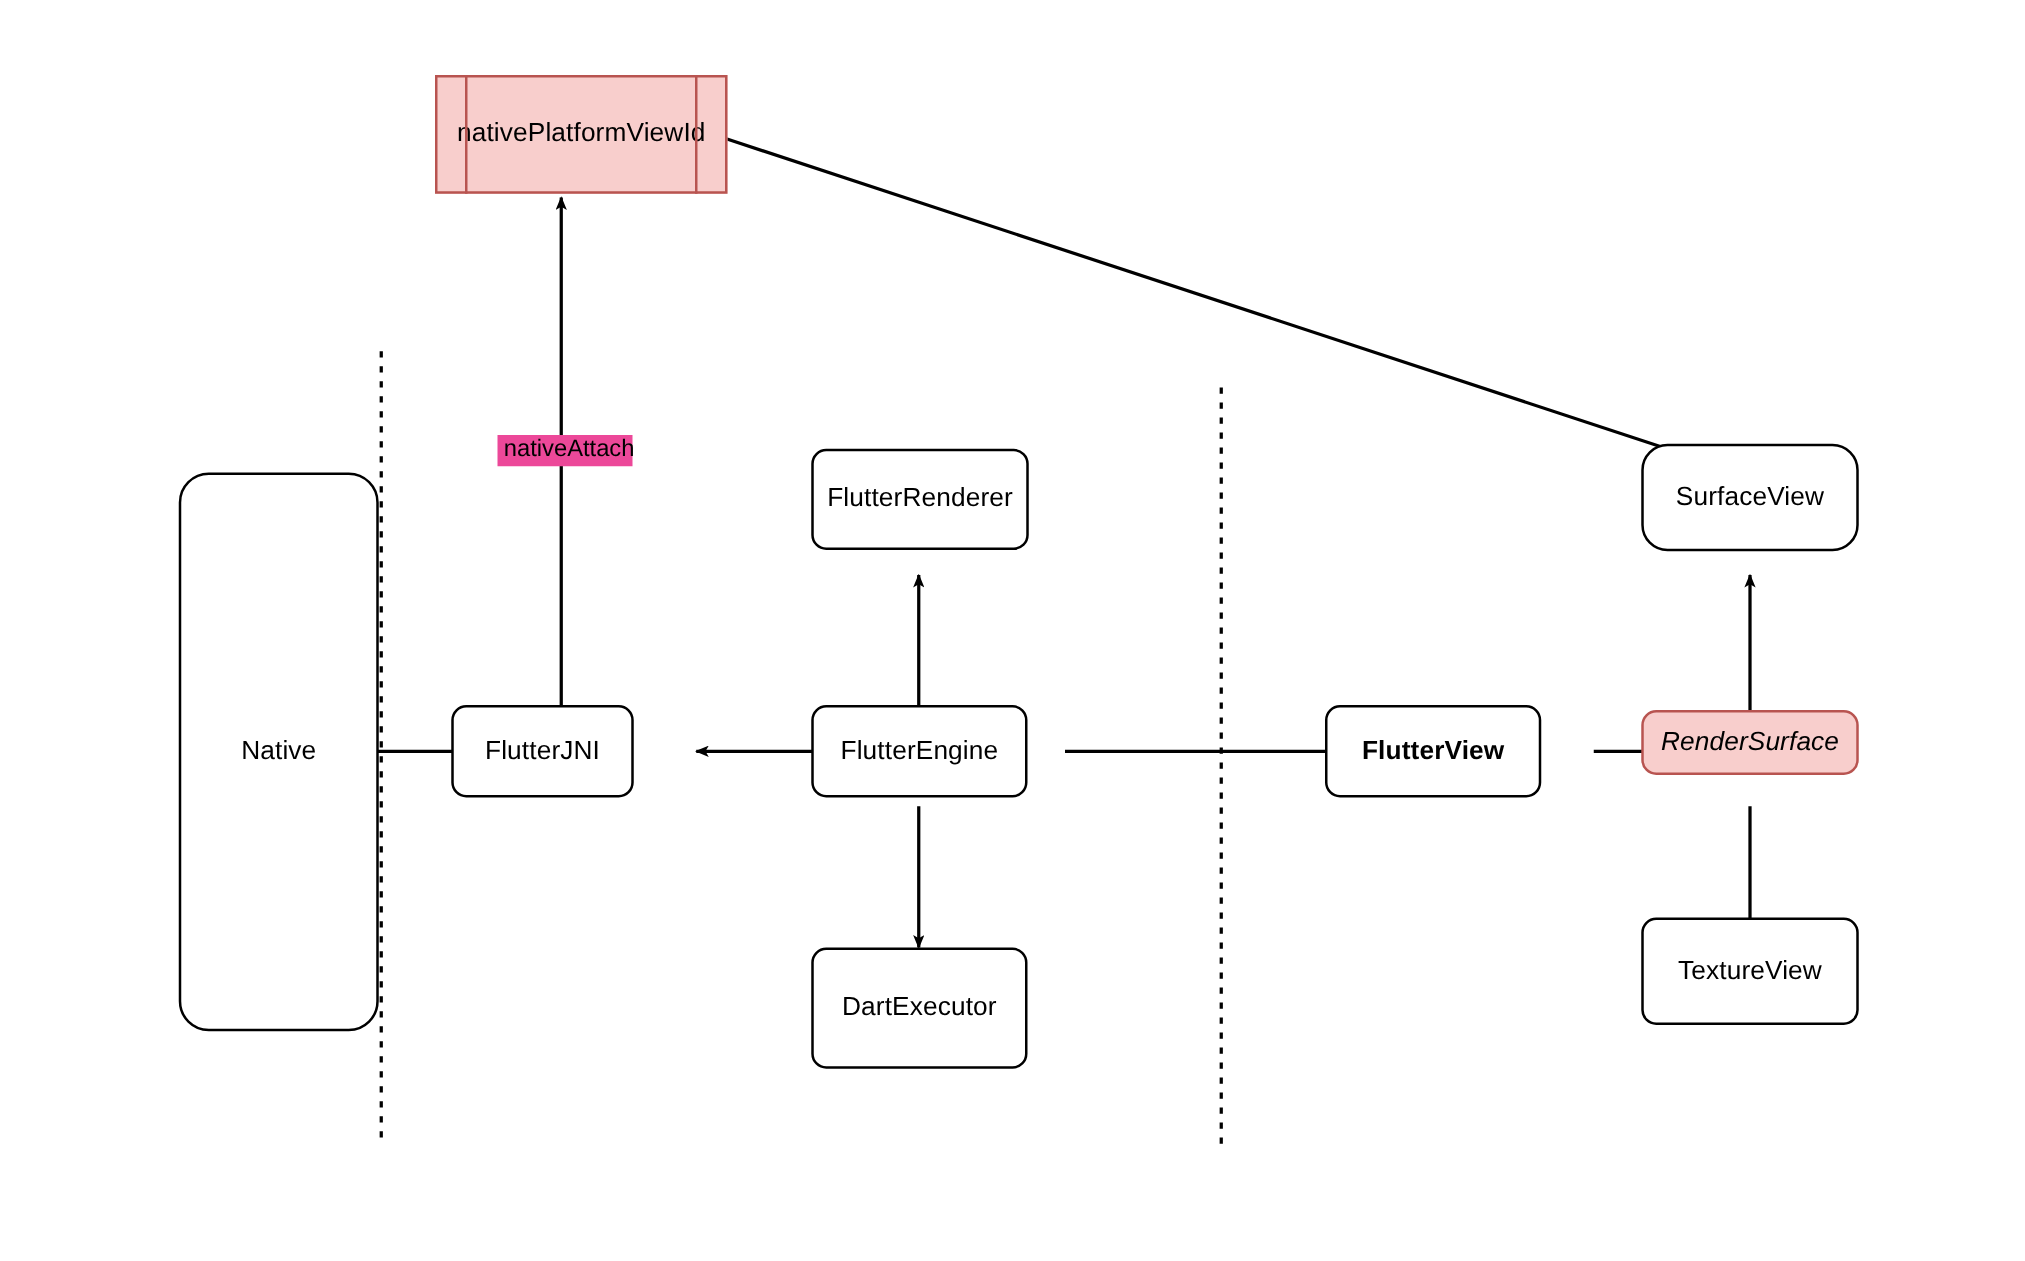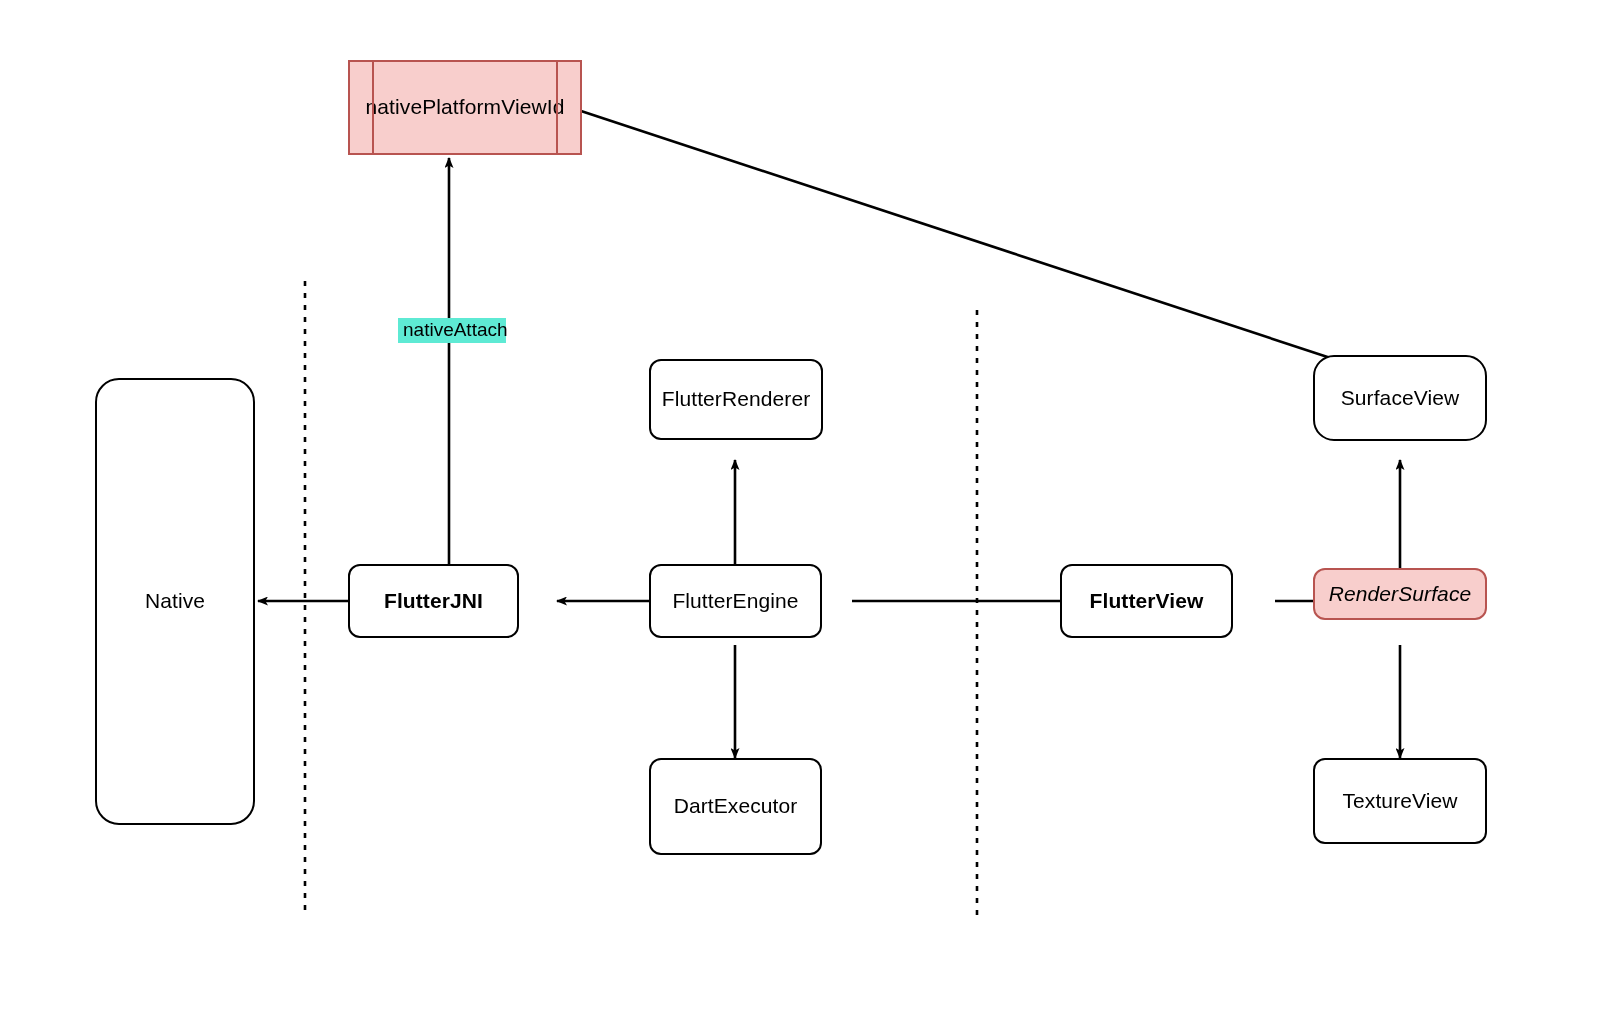--- a/index.html
+++ b/index.html
@@ -37,20 +37,21 @@
     border-radius: 12px;
     color: #000000;
     font-size: 21px;
     line-height: 1.15;
     letter-spacing: 0.1px;
     text-align: center;
     white-space: nowrap;
   }
   .node.tall {
     border-radius: 24px;
+    margin-left: 48px;
   }
   .node.pink {
     background: #f8cecc;
     border-color: #b85450;
   }
   
   .node.process {
     border-radius: 0;
   }
   .node.process .rail {
@@ -58,27 +59,28 @@
     top: -2px;
     bottom: -2px;
     width: 2px;
     background: #b85450;
   }
   .node.process .rail.left  { left: 22px; }
   .node.process .rail.right { right: 22px; }
 
   .edge-label {
     position: absolute;
-    background: #5eead4;
+    background: #ec4899;
     color: #000000;
     font-size: 19px;
     line-height: 1.1;
     padding: 2px 5px;
     white-space: nowrap;
     text-align: center;
+    margin-top: 30px;
   }
 </style>
 </head>
 <body>
 
 <div id="canvas">
 
   <svg id="edge-layer" viewBox="0 0 1620 1009" width="1620" height="1009" xmlns="http://www.w3.org/2000/svg">
     <defs>
       <marker id="arrowhead" markerWidth="11" markerHeight="9" refX="10" refY="4.5" orient="auto" markerUnits="userSpaceOnUse">
@@ -113,21 +115,21 @@
   <div class="node pink process" style="left:348px; top:60px; width:234px; height:95px;">
     <span class="rail left"></span>
     <span class="rail right"></span>
     <span>nativePlatformViewId</span>
   </div>
 
   <div class="node tall" style="left:95px; top:378px; width:160px; height:447px;">
     <span>Native</span>
   </div>
 
-  <div class="node" style="left:348px; top:564px; width:171px; height:74px;font-weight:bold;">
+  <div class="node" style="left:361px; top:564px; width:146px; height:74px;">
     <span>FlutterJNI</span>
   </div>
 
   <div class="node" style="left:649px; top:359px; width:174px; height:81px;">
     <span>FlutterRenderer</span>
   </div>
 
   <div class="node" style="left:649px; top:564px; width:173px; height:74px;">
     <span>FlutterEngine</span>
   </div>
@@ -141,19 +143,19 @@
   </div>
 
   <div class="node pink" style="left:1313px; top:568px; width:174px; height:52px;font-style:italic;">
     <span>RenderSurface</span>
   </div>
 
   <div class="node" style="left:1313px; top:355px; width:174px; height:86px;border-radius:21px;">
     <span>SurfaceView</span>
   </div>
 
-  <div class="node" style="left:1313px; top:758px; width:174px; height:86px;text-align:right;">
+  <div class="node" style="left:1313px; top:734px; width:174px; height:86px;text-align:right;">
     <span>TextureView</span>
   </div>
 
   <div class="edge-label" style="left:398px; top:318px; width:98px;">nativeAttach</div>
 
 </div>
 
 </body></html>

